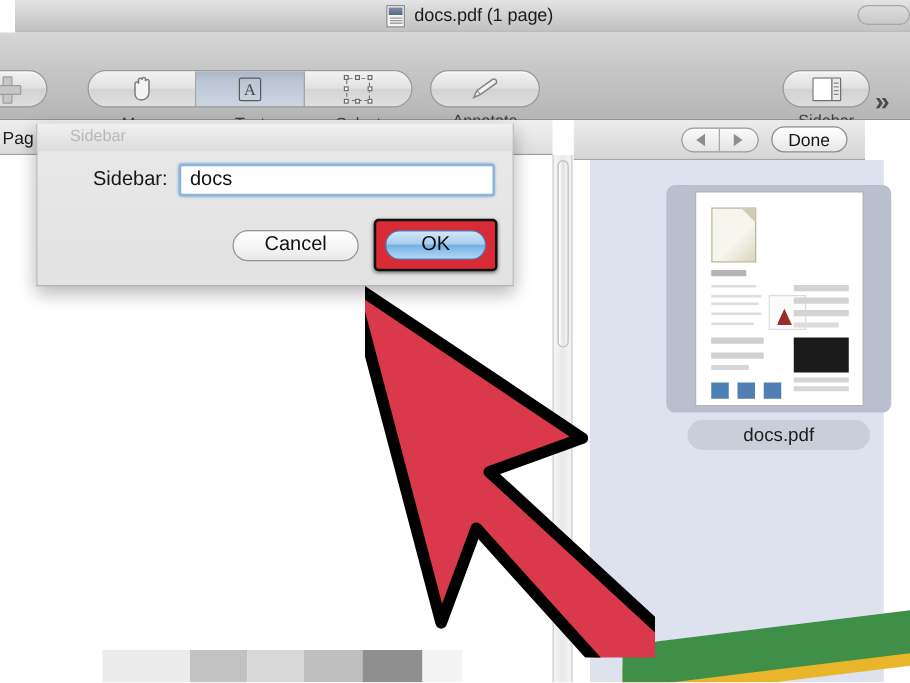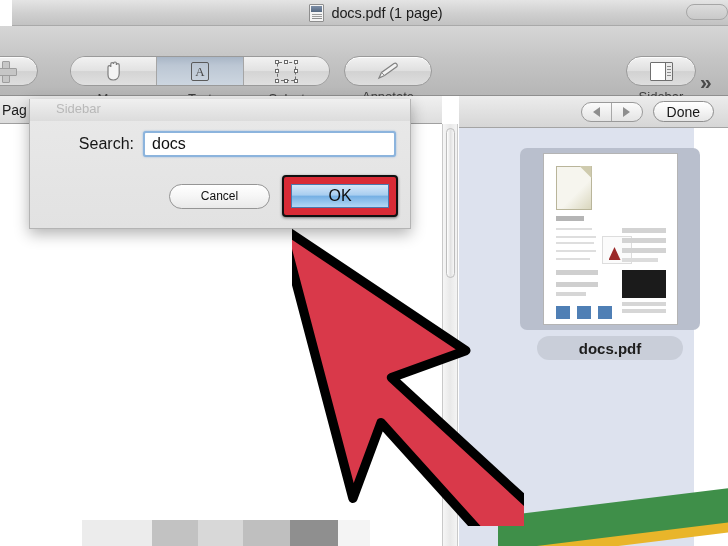--- a/index.html
+++ b/index.html
@@ -224,21 +224,21 @@
     position: absolute; left: 3px; top: 4px;
     width: 9px; height: 150px;
     border-radius: 5px;
     background: linear-gradient(to right, #ffffff, #e2e2e2, #f7f7f7);
     border: 1px solid #bdbdbd;
   }
 
   
   .rs-top {
     position: absolute; left: 459px; top: 96px;
-    width: 269px; height: 32px;
+    width: 233px; height: 32px;
     background: linear-gradient(to bottom, #ececec, #d6d6d6);
     border-bottom: 1px solid #a4a4a4;
     display: flex; align-items: center; justify-content: flex-end;
     gap: 10px; padding-right: 14px;
   }
   .navseg {
     width: 62px; height: 20px;
     border-radius: 10px;
     border: 1px solid #9a9a9a;
     display: flex;
@@ -255,24 +255,23 @@
     height: 21px; padding: 0 13px;
     border-radius: 11px;
     border: 1px solid #8f8f8f;
     background: linear-gradient(to bottom, #ffffff 0%, #f4f4f4 50%, #e6e6e6 100%);
     display: flex; align-items: center;
     font-size: 14px; color: #161616;
     font-family: "Liberation Sans", sans-serif;
   }
 
   .rs-body {
-    position: absolute; left: 459px; top: 128px;
+    position: absolute; left: 472px; top: 128px;
     width: 235px; height: 418px;
     background: #dde2ee;
-    font-weight: bold;
   }
   .thumb-card {
     position: absolute; left: 61px; top: 20px;
     width: 180px; height: 182px;
     background: #b9bfcd;
     border-radius: 7px;
     display: flex; align-items: center; justify-content: center;
   }
   .thumb-page {
     width: 133px; height: 170px;
@@ -403,34 +402,34 @@
   .dlg-buttons {
     position: absolute; right: 12px; top: 76px;
     display: flex; align-items: center; gap: 12px;
   }
   .btn-cancel {
     width: 101px; height: 25px;
     border-radius: 13px;
     border: 1px solid #959595;
     background: linear-gradient(to bottom, #ffffff 0%, #f6f6f6 48%, #e9e9e9 100%);
     display: flex; align-items: center; justify-content: center;
-    font-size: 12px; color: #101010;
+    font-size: 16px; color: #101010;
     font-family: "Liberation Sans", sans-serif;
   }
   .ok-highlight {
     position: relative;
     padding: 7px;
     background: #d92b36;
     border: 2px solid #111111;
     border-radius: 4px;
     box-shadow: 0 1px 3px rgba(0,0,0,.5);
   }
   .btn-ok {
-    width: 98px; height: 24px;
-    border-radius: 0;
+    width: 81px; height: 24px;
+    border-radius: 12px;
     border: 1px solid #4a79ad;
     background: linear-gradient(to bottom, #d4e6f8 0%, #a9cef0 45%, #76b0e4 52%, #b3d8f5 100%);
     display: flex; align-items: center; justify-content: center;
     font-size: 16px; color: #0c0c0c;
     font-family: "Liberation Sans", sans-serif;
   }
 
   
   .big-cursor {
     position: absolute;
@@ -586,21 +585,21 @@
   <div class="watermark">
     <div class="wm-band2"></div>
     <div class="wm-band1"></div>
   </div>
 
   <div class="dialog">
     <div class="dlg-titlebar"></div>
     <div class="dlg-title">Sidebar</div>
 
     <div class="dlg-row">
-      <div class="dlg-label">Search:</div>
+      <div class="dlg-label">Sidebar:</div>
       <div class="dlg-input" placeholder="">docs</div>
     </div>
 
     <div class="dlg-buttons">
       <div class="btn-cancel">Cancel</div>
       <div class="ok-highlight">
         <div class="btn-ok">OK</div>
       </div>
     </div>
   </div>

